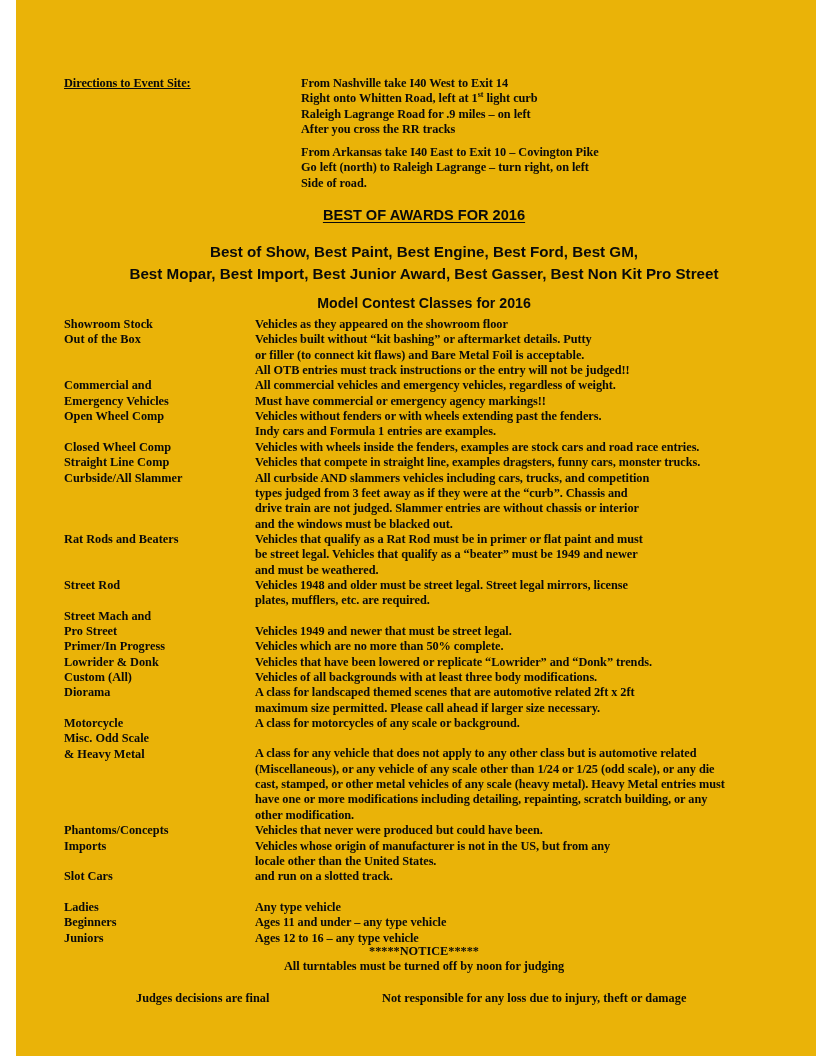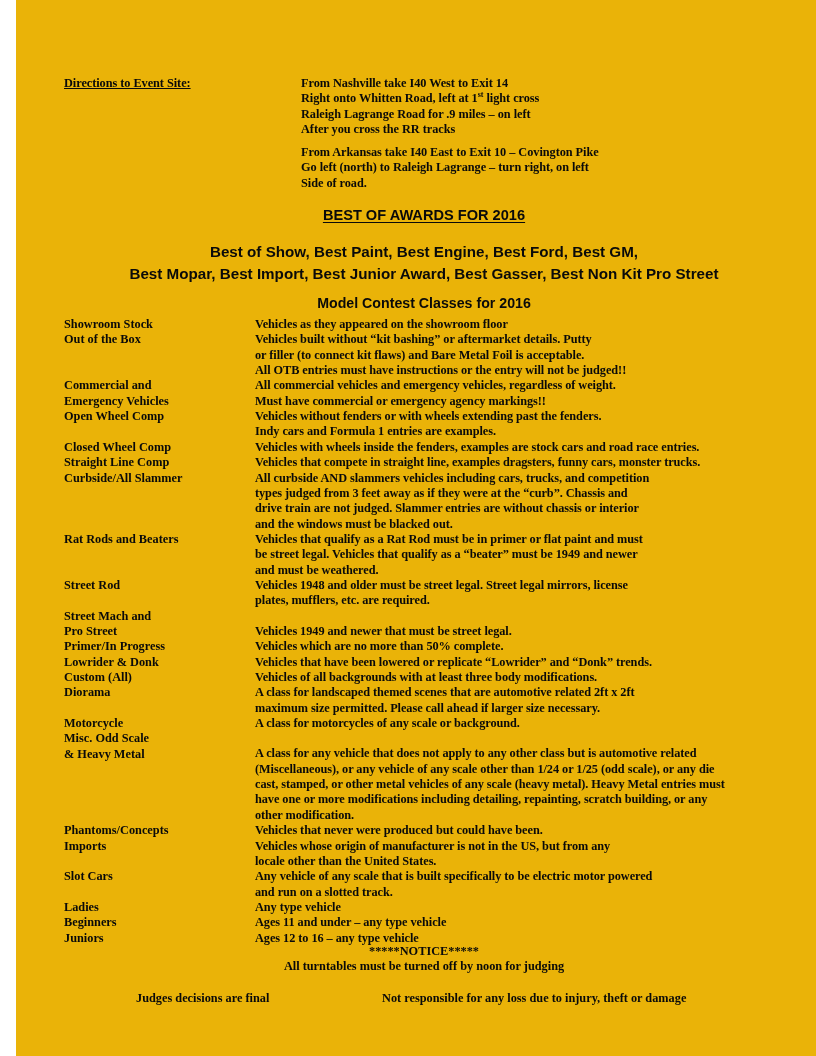--- a/index.html
+++ b/index.html
@@ -164,21 +164,21 @@
 </style>
 </head>
 <body>
 
 <div class="page">
 
   <div class="blk" id="directions-label">Directions to Event Site:</div>
 
   <div class="blk" id="directions-block-1">
     <span class="dirline">From Nashville take I40 West to Exit 14</span>
-    <span class="dirline"><span>Right onto Whitten Road, left at 1</span><sup>st</sup><span> light cross</span></span>
+    <span class="dirline"><span>Right onto Whitten Road, left at 1</span><sup>st</sup><span> light curb</span></span>
     <span class="dirline">Raleigh Lagrange Road for .9 miles – on left</span>
     <span class="dirline">After you cross the RR tracks</span>
   </div>
 
   <div class="blk" id="directions-block-2">
     <span class="dirline">From Arkansas take I40 East to Exit 10 – Covington Pike</span>
     <span class="dirline">Go left (north) to Raleigh Lagrange – turn right, on left</span>
     <span class="dirline">Side of road.</span>
   </div>
 
@@ -196,21 +196,21 @@
         <div class="cls-name" style="top: 0px;">Showroom Stock</div>
         <div class="cls-desc" style="top: 0px;">
           <span class="dline">Vehicles as they appeared on the showroom floor</span>
         </div>
       </div>
       <div class="class-row">
         <div class="cls-name" style="top: 15.35px;">Out of the Box</div>
         <div class="cls-desc" style="top: 15.35px;">
           <span class="dline">Vehicles built without “kit bashing” or aftermarket details. Putty</span>
           <span class="dline">or filler (to connect kit flaws) and Bare Metal Foil is acceptable.</span>
-          <span class="dline">All OTB entries must have instructions or the entry will not be judged!!</span>
+          <span class="dline">All OTB entries must track instructions or the entry will not be judged!!</span>
         </div>
       </div>
       <div class="class-row">
         <div class="cls-name" style="top: 61.4px;">Commercial and
 Emergency Vehicles</div>
         <div class="cls-desc" style="top: 61.4px;">
           <span class="dline">All commercial vehicles and emergency vehicles, regardless of weight.</span>
           <span class="dline">Must have commercial or emergency agency markings!!</span>
         </div>
       </div>
@@ -315,21 +315,20 @@
       <div class="class-row">
         <div class="cls-name" style="top: 521.55px;">Imports</div>
         <div class="cls-desc" style="top: 521.55px;">
           <span class="dline">Vehicles whose origin of manufacturer is not in the US, but from any</span>
           <span class="dline">locale other than the United States.</span>
         </div>
       </div>
       <div class="class-row">
         <div class="cls-name" style="top: 552.25px;">Slot Cars</div>
         <div class="cls-desc" style="top: 552.25px;">
-          <span class="dline">Any vehicle of any scale that is built specifically to be electric motor powered</span>
           <span class="dline">and run on a slotted track.</span>
         </div>
       </div>
       <div class="class-row">
         <div class="cls-name" style="top: 582.95px;">Ladies</div>
         <div class="cls-desc" style="top: 582.95px;">
           <span class="dline">Any type vehicle</span>
         </div>
       </div>
       <div class="class-row">

